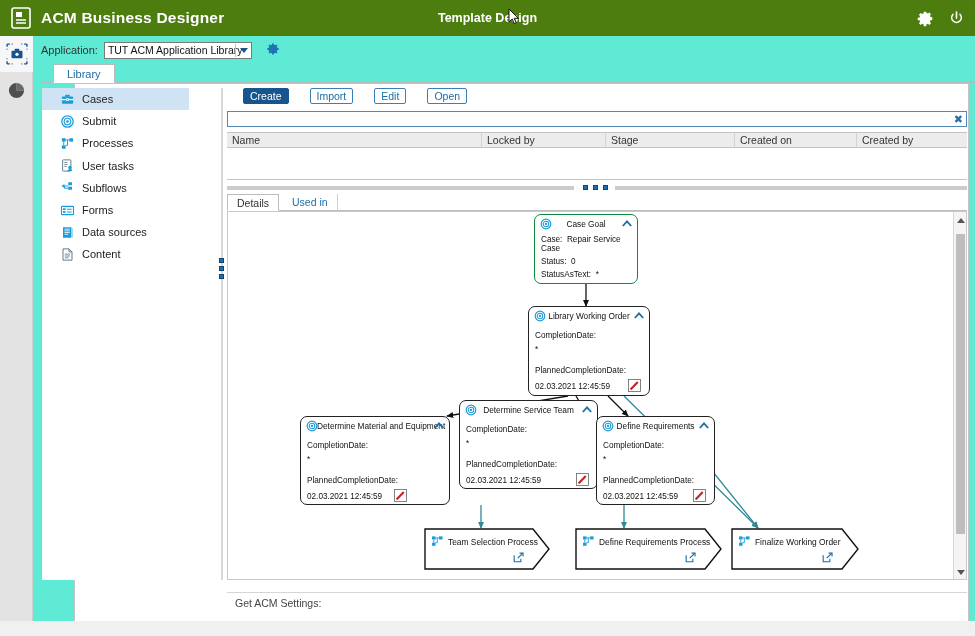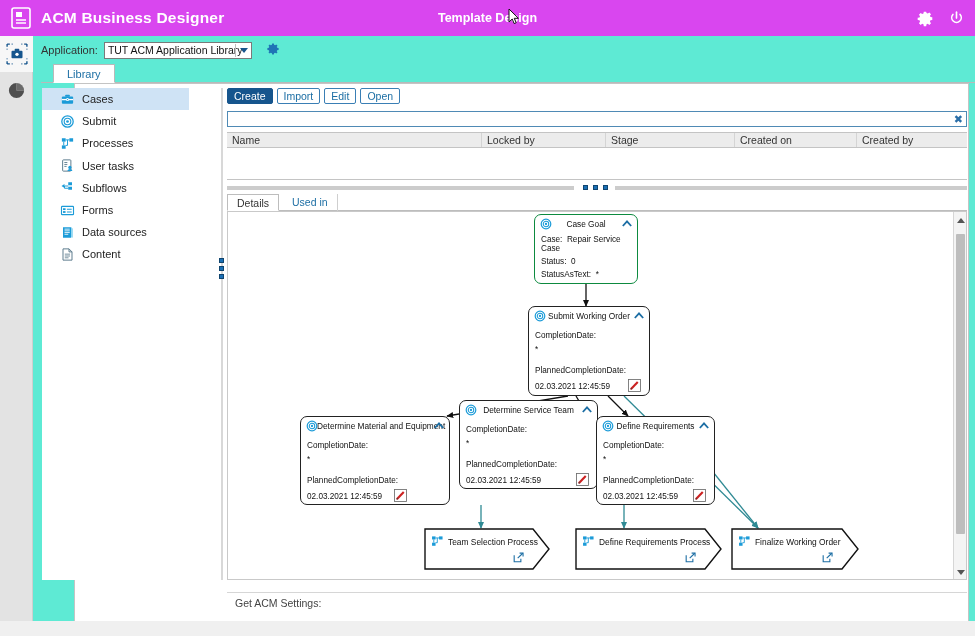--- a/index.html
+++ b/index.html
@@ -10,21 +10,21 @@
     font-size: 11px;
     color: #333;
     background: #ffffff;
     overflow: hidden;
   }
   #app { position: relative; width: 975px; height: 636px; }
 
   
   .topbar {
     position: absolute; left: 0; top: 0; width: 975px; height: 36px;
-    background: #d946ef;
+    background: #4d7c0f;
     display: flex; align-items: center;
   }
   .topbar-logo { margin-left: 10px; width: 22px; height: 22px; flex: 0 0 auto; }
   .topbar-title {
     color: #ffffff; font-size: 15.5px; font-weight: bold;
     margin-left: 9px; letter-spacing: .2px;
   }
   .topbar-center {
     position: absolute; left: 0; right: 0; text-align: center;
     color: #ffffff; font-size: 12.5px; font-weight: bold; pointer-events: none;
@@ -117,21 +117,21 @@
   .vsplit .dot {
     position: absolute; left: 0px; width: 5px; height: 5px;
     background: #1a6fb5; border: 1px solid #10456f;
   }
 
   
   .content {
     position: absolute; left: 194px; top: 52px; width: 740px; height: 492px;
   }
 
-  .toolbar { position: absolute; left: 0; top: 0; display: flex; gap: 4px; }
+  .toolbar { position: absolute; left: 16px; top: 0; display: flex; gap: 21px; }
   .btn {
     height: 16px; padding: 0 6px; line-height: 14px;
     border: 1px solid #3a7fb5; background: #ffffff; color: #1c6ea4;
     font-size: 10.5px; border-radius: 2px;
   }
   .btn.primary { background: #16558d; border-color: #16558d; color: #ffffff; }
 
   .searchbar {
     position: absolute; left: 0; top: 23px; width: 740px; height: 16px;
     border: 1px solid #4f8ab5; background: #ffffff;
@@ -528,21 +528,21 @@
 
           <div class="node" style="left:300px;top:94px;width:122px;height:90px;">
             <div class="node-head">
               <span class="node-ico">
                 <svg width="12" height="12" viewBox="0 0 20 20">
                   <circle cx="10" cy="10" r="8" fill="none" stroke="#1b9bd8" stroke-width="2"></circle>
                   <circle cx="10" cy="10" r="4.6" fill="none" stroke="#1b9bd8" stroke-width="1.7"></circle>
                   <circle cx="10" cy="10" r="1.9" fill="#1b9bd8"></circle>
                 </svg>
               </span>
-              <span class="node-title">Submit Working Order</span>
+              <span class="node-title">Library Working Order</span>
               <span class="node-chev">
                 <svg width="10" height="7" viewBox="0 0 12 8">
                     <path d="M1 7 L6 1.5 L11 7" stroke="#1c6ea4" stroke-width="2.2" fill="none"></path>
                   </svg>
               </span>
             </div>
             <div class="node-body">
               <div class="field-label" style="margin-top:6px;">CompletionDate:</div>
               <div class="field-star" style="margin-top:5px;">*</div>
               <div class="field-label" style="margin-top:12px;">PlannedCompletionDate:</div>

